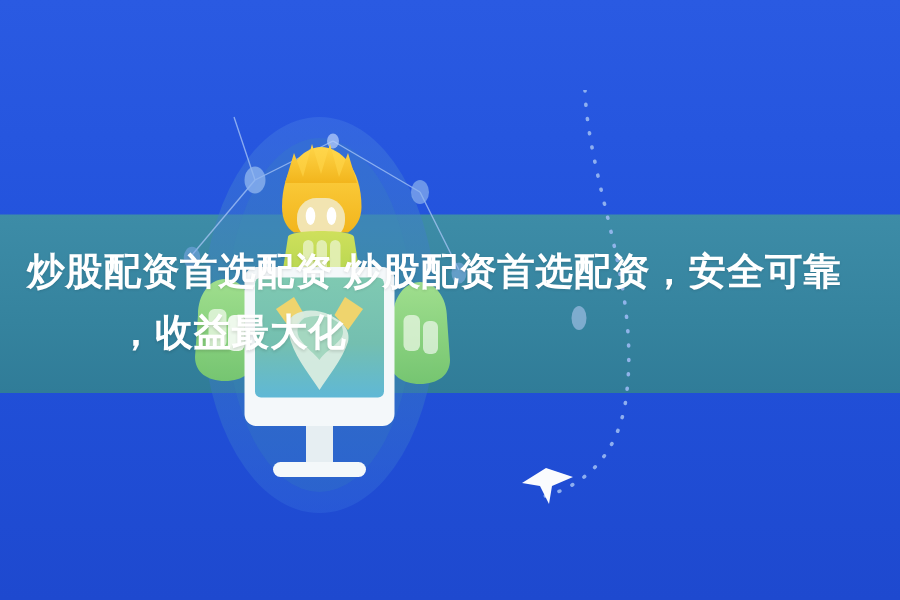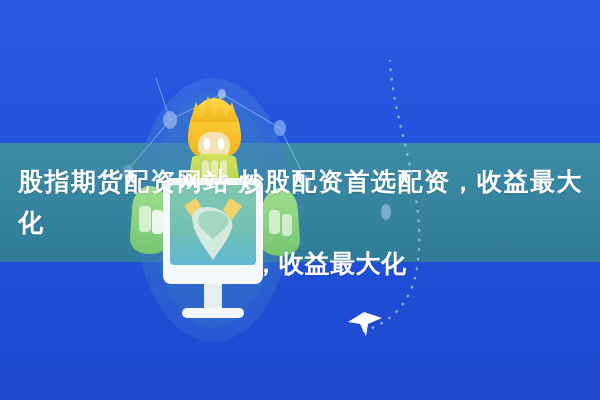--- a/index.html
+++ b/index.html
@@ -63,21 +63,21 @@
     color: #ffffff;
     font-size: 25px;
     font-weight: bold;
     line-height: 41px;
     letter-spacing: 0.5px;
     text-align: justify;
     text-shadow: 0 1px 2px rgba(0,0,0,0.12);
     white-space: normal;
   }
   .headline .ln1 { display:block; }
-  .headline .ln2 { display:block; text-align: center; padding-left: 60px;}
+  .headline .ln2 { display:block; padding-left: 60px;}
 </style>
 </head>
 <body>
 
 <div id="stage">
 
   <div class="bg-base"></div>
 
   <div class="bg-band-soft"></div>
 
@@ -184,17 +184,17 @@
       <g>
         <ellipse cx="56" cy="152" rx="5" ry="8" fill="#b9cdf6" opacity="0.55"></ellipse>
       </g>
       <g>
         <path d="M34 252 L52 258 L38 264 L36 276 L30 264 L18 262 Z" fill="#ffffff" opacity="0.98"></path>
       </g>
     </svg>
   </div>
 
   <div class="headline">
-    <span class="ln1">股指期货配资网站 炒股配资首选配资，收益最大化</span>
+    <span class="ln1">炒股配资首选配资 炒股配资首选配资，安全可靠</span>
     <span class="ln2">，收益最大化</span>
   </div>
 
 </div>
 
 </body></html>

